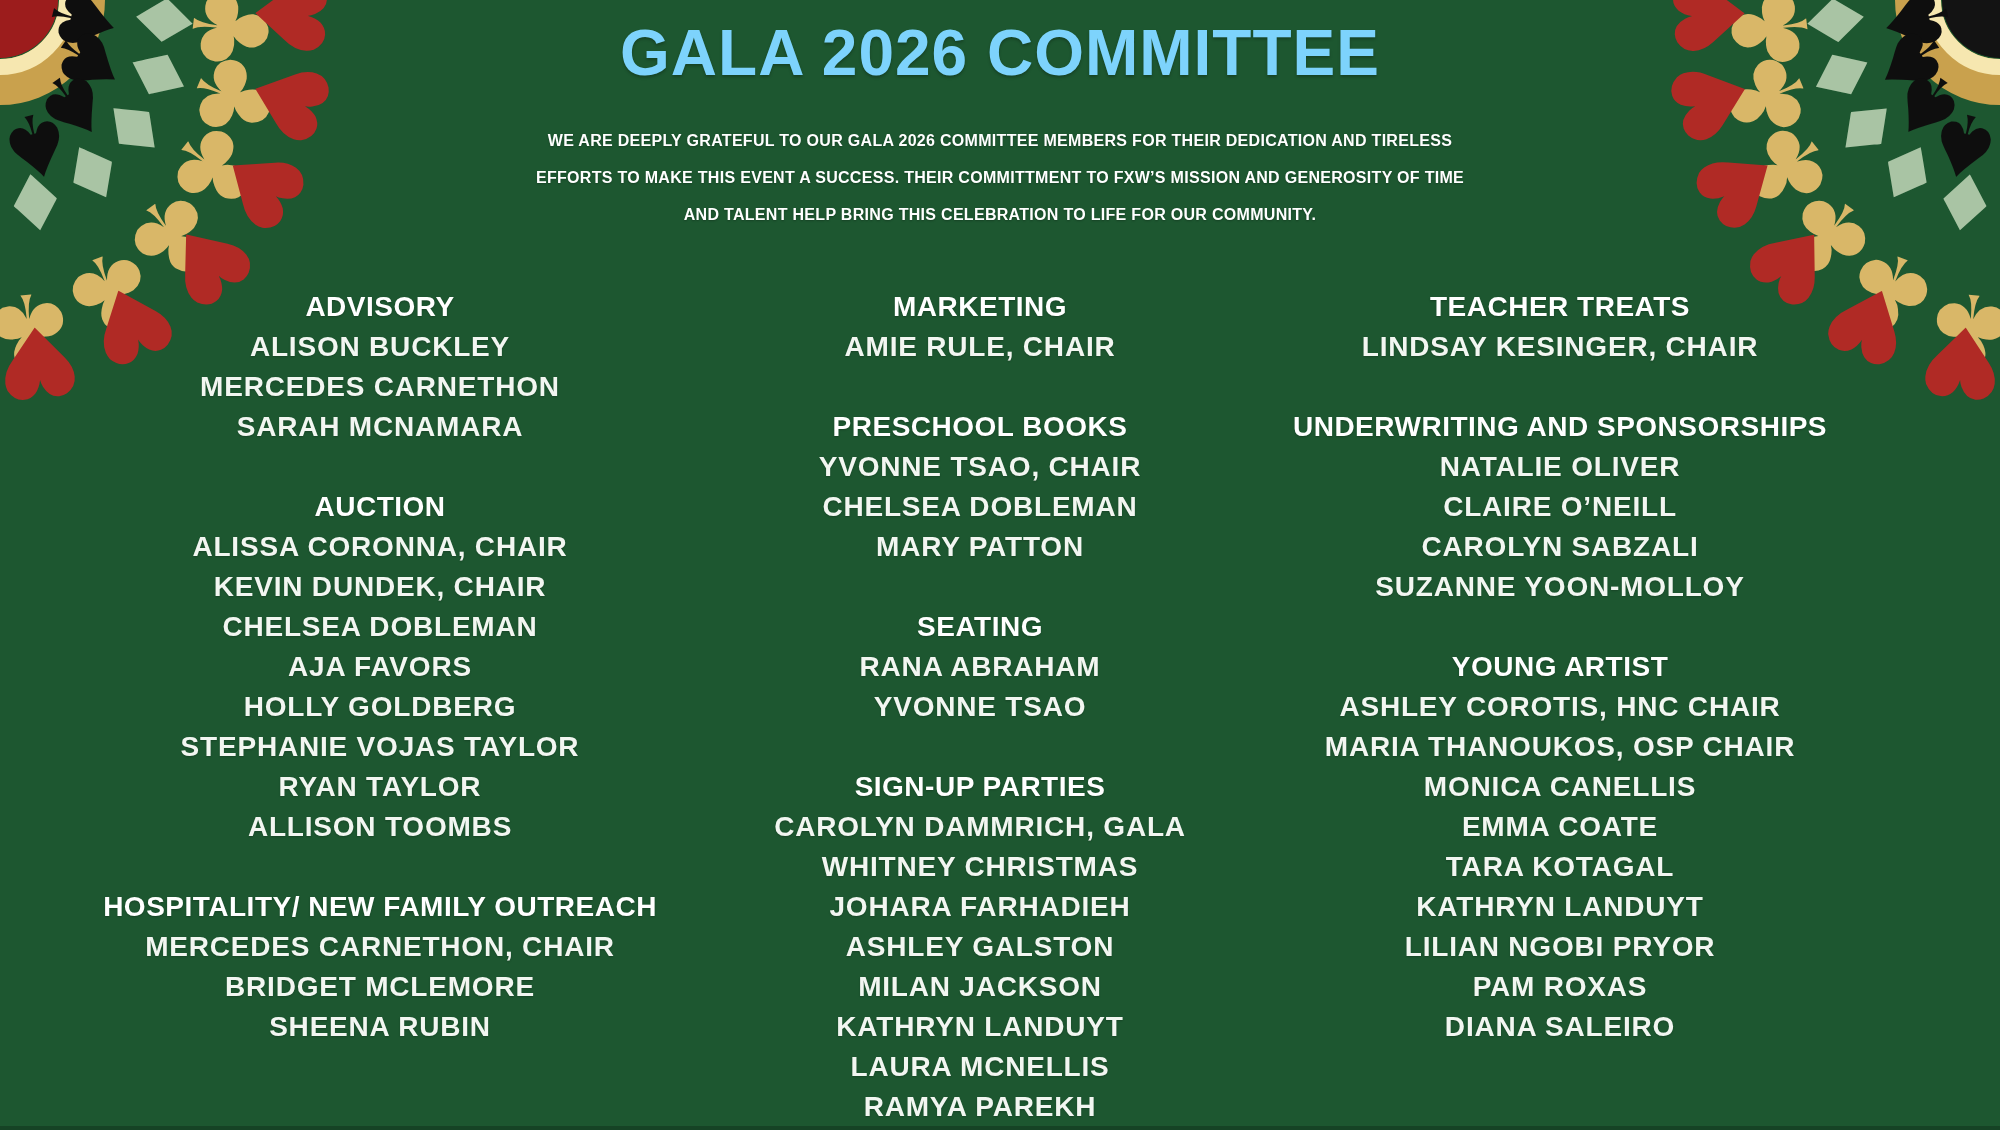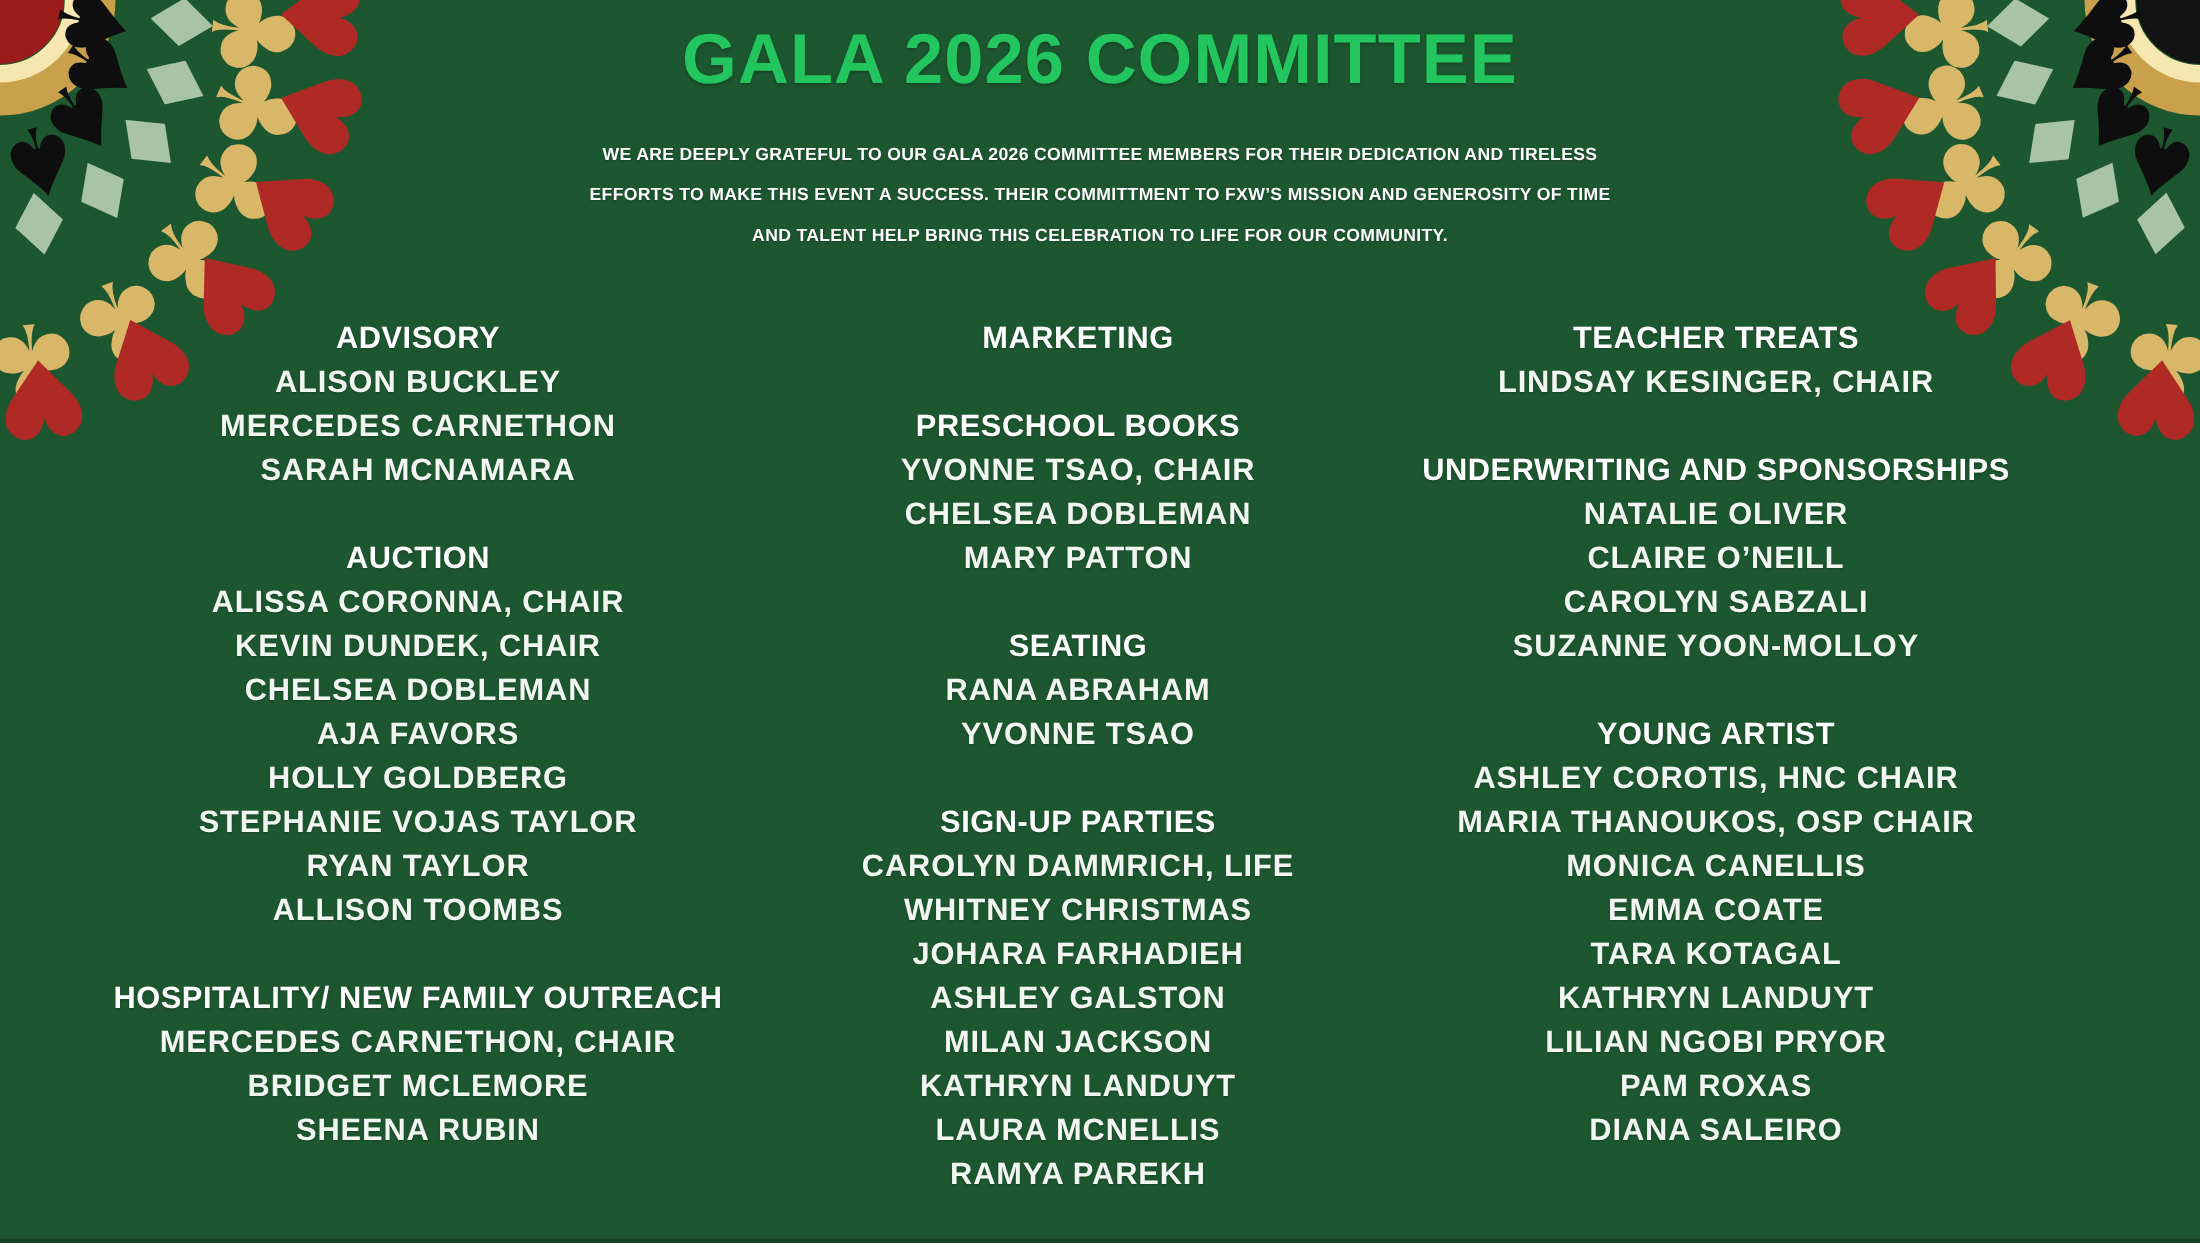--- a/index.html
+++ b/index.html
@@ -9,21 +9,21 @@
     overflow:hidden;
     background:#1d5730;
     font-family:"Liberation Sans","DejaVu Sans",sans-serif;
     color:#f5f8f4;
   }
   
   .page-title{
     position:absolute;top:16px;left:0;width:100%;
     margin:0;text-align:center;
     font-size:64px;line-height:74px;font-weight:700;
-    letter-spacing:1px;color:#22c55e;
+    letter-spacing:1px;color:#7dd3fc;
     text-shadow:0 2px 3px rgba(0,0,0,.25);
   }
   .intro{
     position:absolute;top:122px;left:0;width:100%;
     text-align:center;
   }
   .intro-line{
     font-size:16px;line-height:37px;font-weight:700;
     letter-spacing:.3px;color:#ffffff;
     text-shadow:0 1px 2px rgba(0,0,0,.25);
@@ -151,35 +151,36 @@
         <section class="committee-section">
           <h2 class="section-title">HOSPITALITY/ NEW FAMILY OUTREACH</h2>
           <div class="member">MERCEDES CARNETHON, CHAIR</div>
           <div class="member">BRIDGET MCLEMORE</div>
           <div class="member">SHEENA RUBIN</div>
         </section>
       </div>
       <div class="col col-1">
         <section class="committee-section">
           <h2 class="section-title">MARKETING</h2>
+          <div class="member">AMIE RULE, CHAIR</div>
         </section>
         <section class="committee-section">
           <h2 class="section-title">PRESCHOOL BOOKS</h2>
           <div class="member">YVONNE TSAO, CHAIR</div>
           <div class="member">CHELSEA DOBLEMAN</div>
           <div class="member">MARY PATTON</div>
         </section>
         <section class="committee-section">
           <h2 class="section-title">SEATING</h2>
           <div class="member">RANA ABRAHAM</div>
           <div class="member">YVONNE TSAO</div>
         </section>
         <section class="committee-section">
           <h2 class="section-title">SIGN-UP PARTIES</h2>
-          <div class="member">CAROLYN DAMMRICH, LIFE</div>
+          <div class="member">CAROLYN DAMMRICH, GALA</div>
           <div class="member">WHITNEY CHRISTMAS</div>
           <div class="member">JOHARA FARHADIEH</div>
           <div class="member">ASHLEY GALSTON</div>
           <div class="member">MILAN JACKSON</div>
           <div class="member">KATHRYN LANDUYT</div>
           <div class="member">LAURA MCNELLIS</div>
           <div class="member">RAMYA PAREKH</div>
         </section>
       </div>
       <div class="col col-2">

